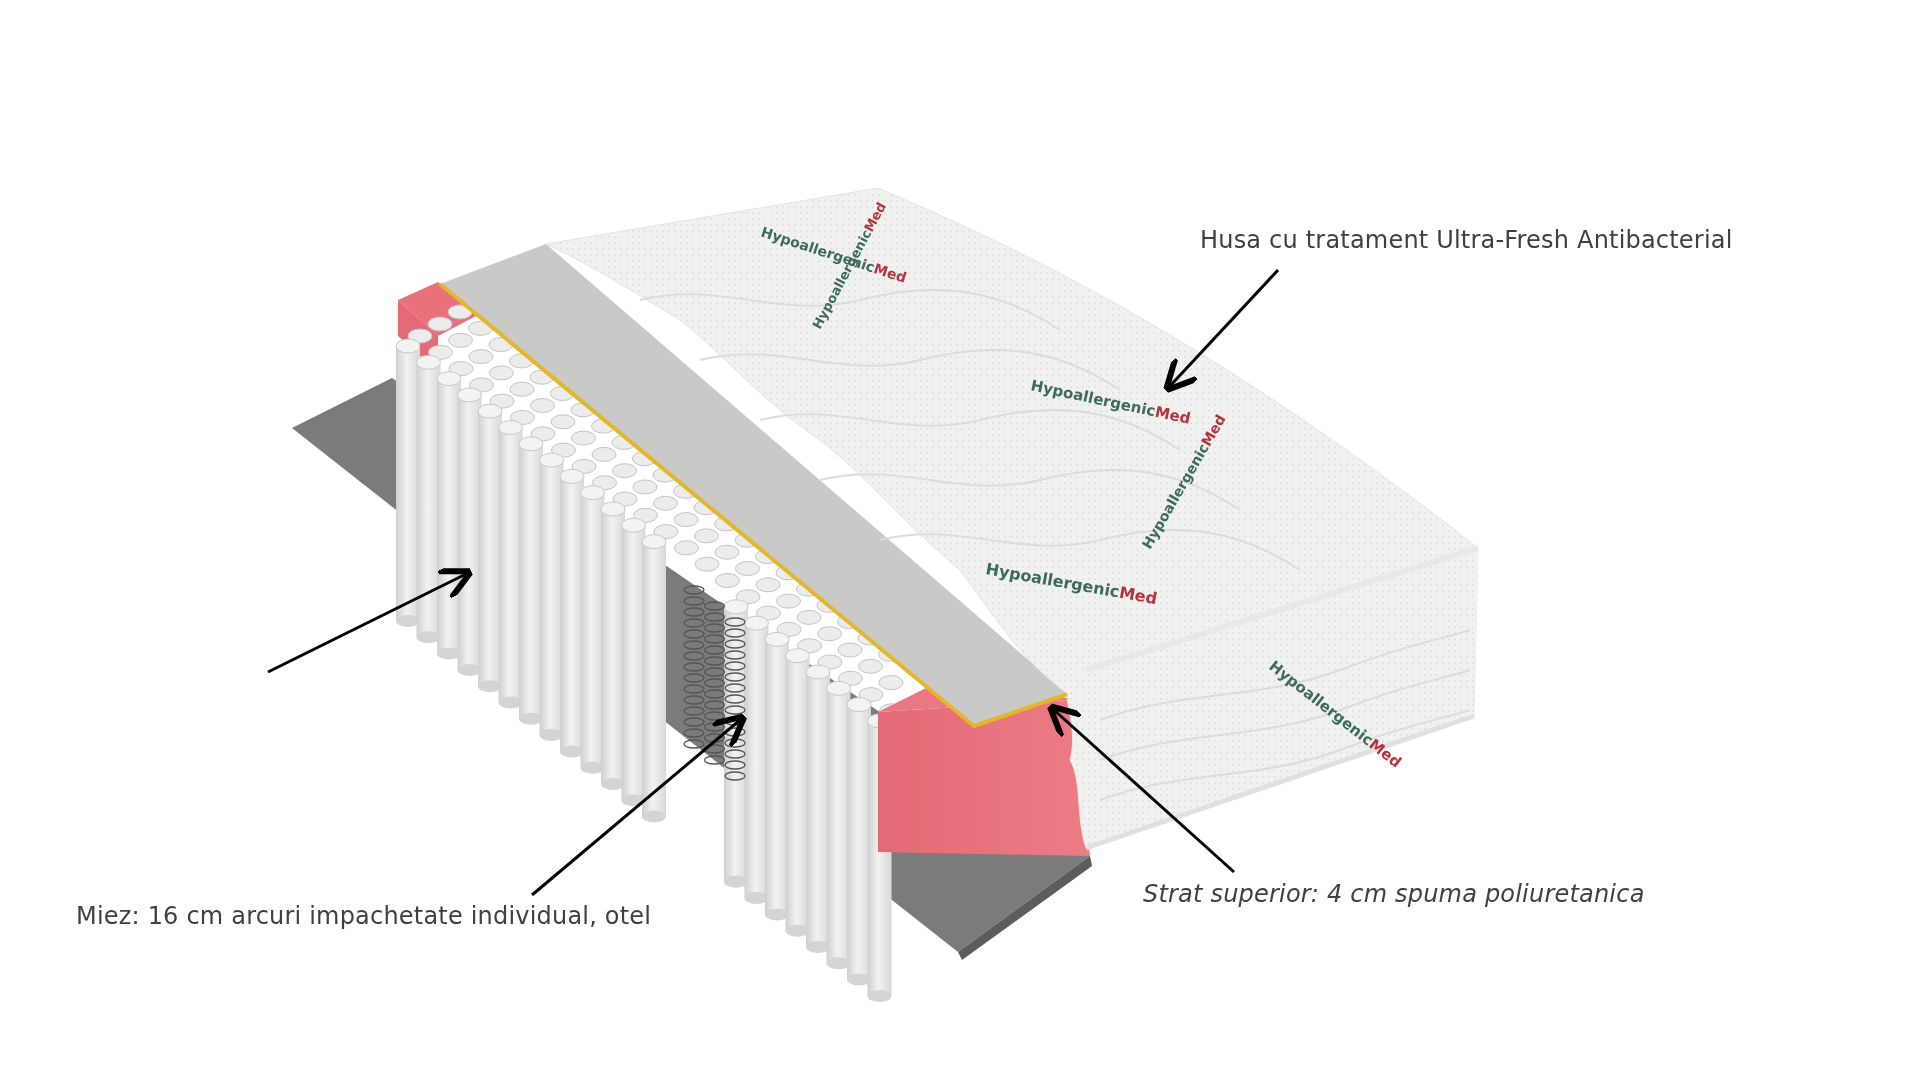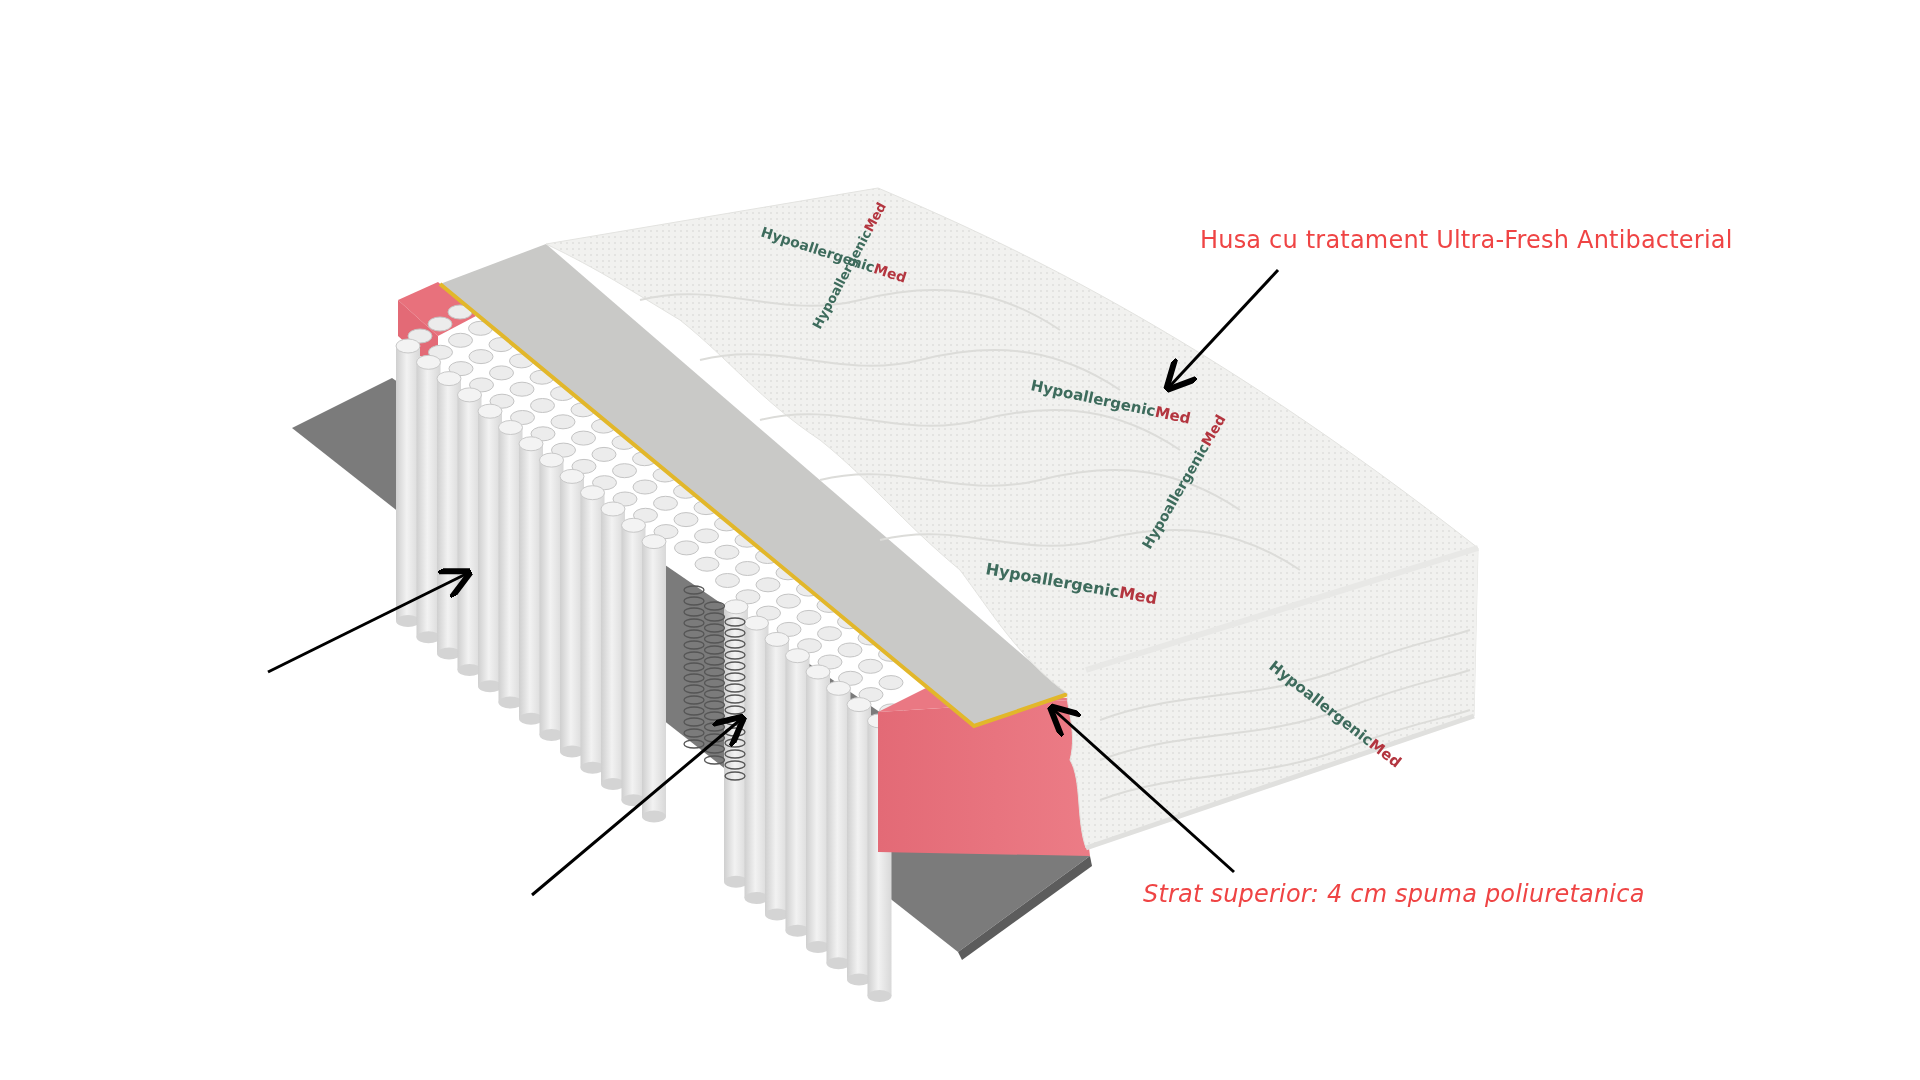--- a/index.html
+++ b/index.html
@@ -1,20 +1,20 @@
 <!DOCTYPE html>
 <html><head>
 <meta charset="utf-8">
 <style>
   html, body { margin:0; padding:0; background:#ffffff; }
   body { width:1920px; height:1080px; position:relative; overflow:hidden;
          font-family:"DejaVu Serif", serif; }
   .stage { position:absolute; left:0; top:0; width:1920px; height:1080px; }
   .label { position:absolute; font-family:"DejaVu Sans", sans-serif; font-size:24px;
-           color:#ef4444; white-space:nowrap; letter-spacing:0.2px; }
+           color:#404040; white-space:nowrap; letter-spacing:0.2px; }
   svg { position:absolute; left:0; top:0; }
 </style>
 </head>
 <body>
 
 <div class="stage">
 
   <svg width="1920" height="1080" viewBox="0 0 1920 1080">
     <defs>
       <pattern id="knit" width="6" height="6" patternUnits="userSpaceOnUse">
@@ -287,14 +287,15 @@
 
     <g stroke="#000" stroke-width="3" fill="none">
       <line x1="1278" y1="270" x2="1170" y2="386" marker-end="url(#arrowhead)"></line>
       <line x1="268" y1="672" x2="466" y2="574" marker-end="url(#arrowhead)"></line>
       <line x1="532" y1="895" x2="740" y2="720" marker-end="url(#arrowhead)"></line>
       <line x1="1234" y1="872" x2="1054" y2="710" marker-end="url(#arrowhead)"></line>
     </g>
   </svg>
 
   <div class="label" style="left:1200px; top:226px;">Husa cu tratament Ultra-Fresh Antibacterial</div>
+  <div class="label" style="left:76px; top:902px;">Miez: 16 cm arcuri impachetate individual, otel</div>
   <div class="label" style="left:1143px; top:880px;font-style:italic;">Strat superior: 4 cm spuma poliuretanica</div>
 </div>
 
 </body></html>

